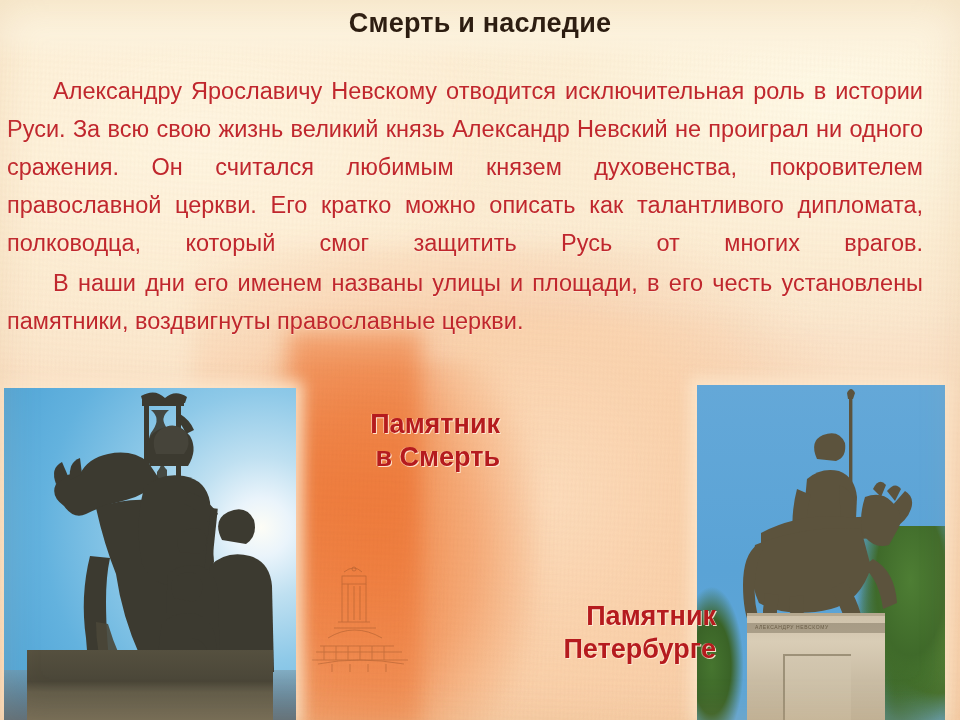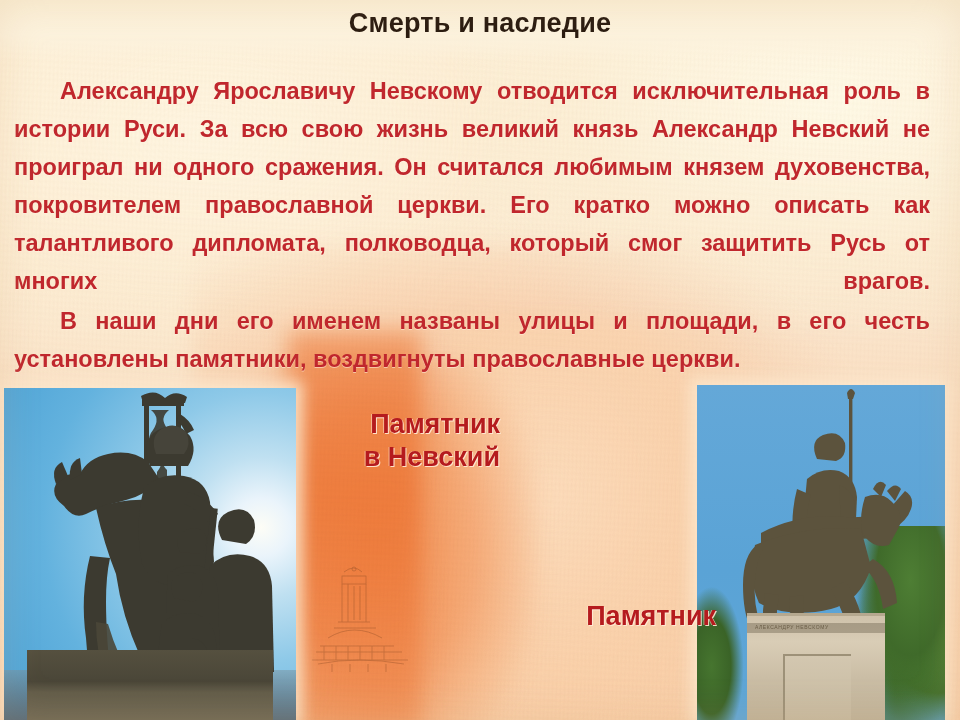--- a/index.html
+++ b/index.html
@@ -76,24 +76,24 @@
   .title{
     position:absolute;left:0;top:8px;width:100%;
     text-align:center;
     font-size:27px;font-weight:600;letter-spacing:.2px;
     color:#2a1b10;
     font-family:"Liberation Sans","DejaVu Sans",sans-serif;
   }
 
   
   .body-block{
-    position:absolute;left:14px;top:72px;width:916px;
+    position:absolute;left:7px;top:72px;width:916px;
     color:#c0272d;
     font-size:23.5px;
-    font-weight:700;
+    font-weight:400;
     line-height:38px;
     text-align:justify;
     text-shadow:0 1px 0 rgba(255,240,225,.55);
   }
   .body-block p{margin:0;text-indent:46px;}
   .body-block p.p2{margin-top:2px;text-indent:46px;}
   .body-block p.justified{text-align-last:justify;}
   .body-block p.last{text-align-last:left;}
 
   
@@ -290,21 +290,22 @@
     </svg>
     <div class="plinth-spb">
       <div class="plinth-spb-band"></div>
       <div class="plinth-spb-text">АЛЕКСАНДРУ НЕВСКОМУ</div>
       <div class="plinth-spb-inset"></div>
     </div>
   </div>
 
   <div class="caption caption-pskov">
     <div>Памятник</div>
-    <div>в Невский</div>
+    <div>в Смерть</div>
   </div>
 
   <div class="caption caption-spb">
     <div>Памятник</div>
+    <div>Петербурге</div>
   </div>
 
   <div class="vignette"></div>
 </div>
 
 </body></html>

